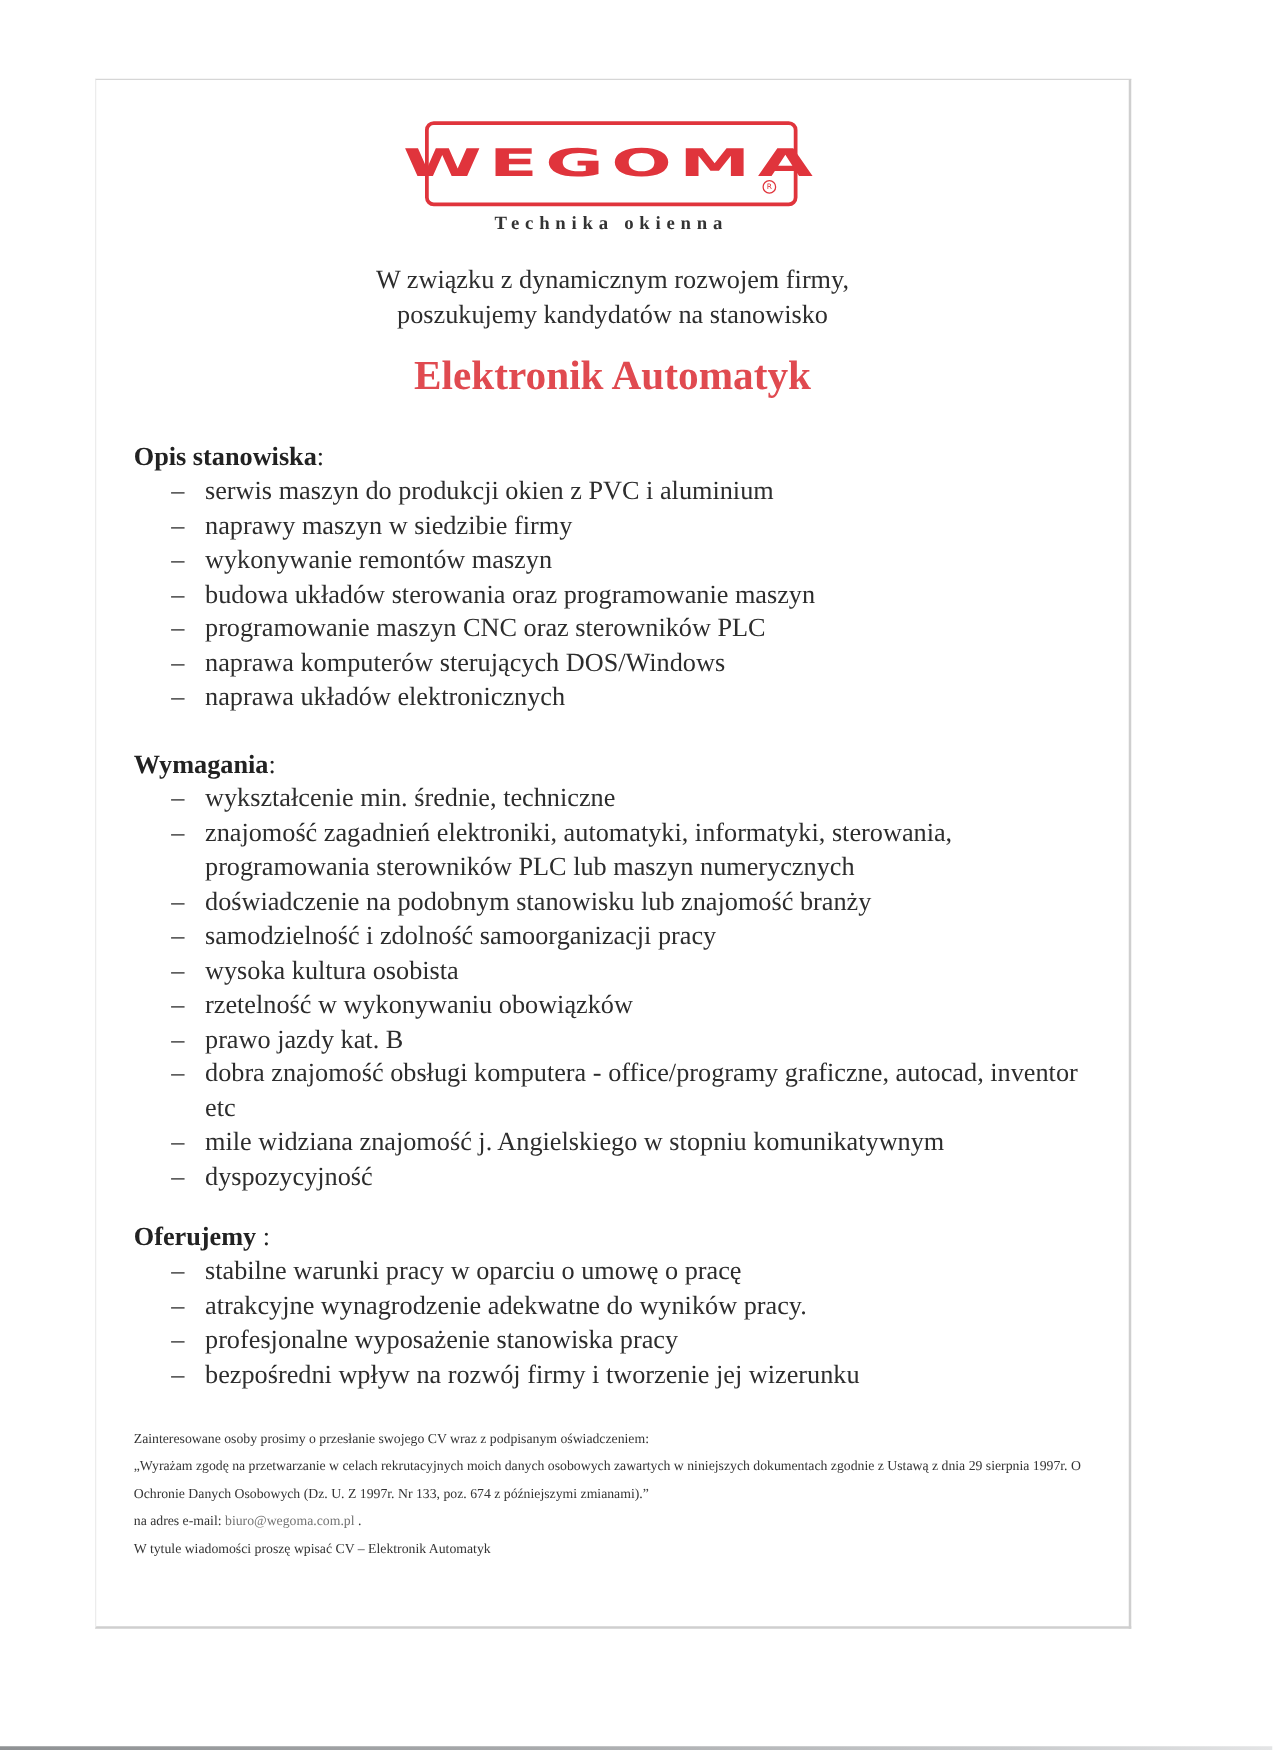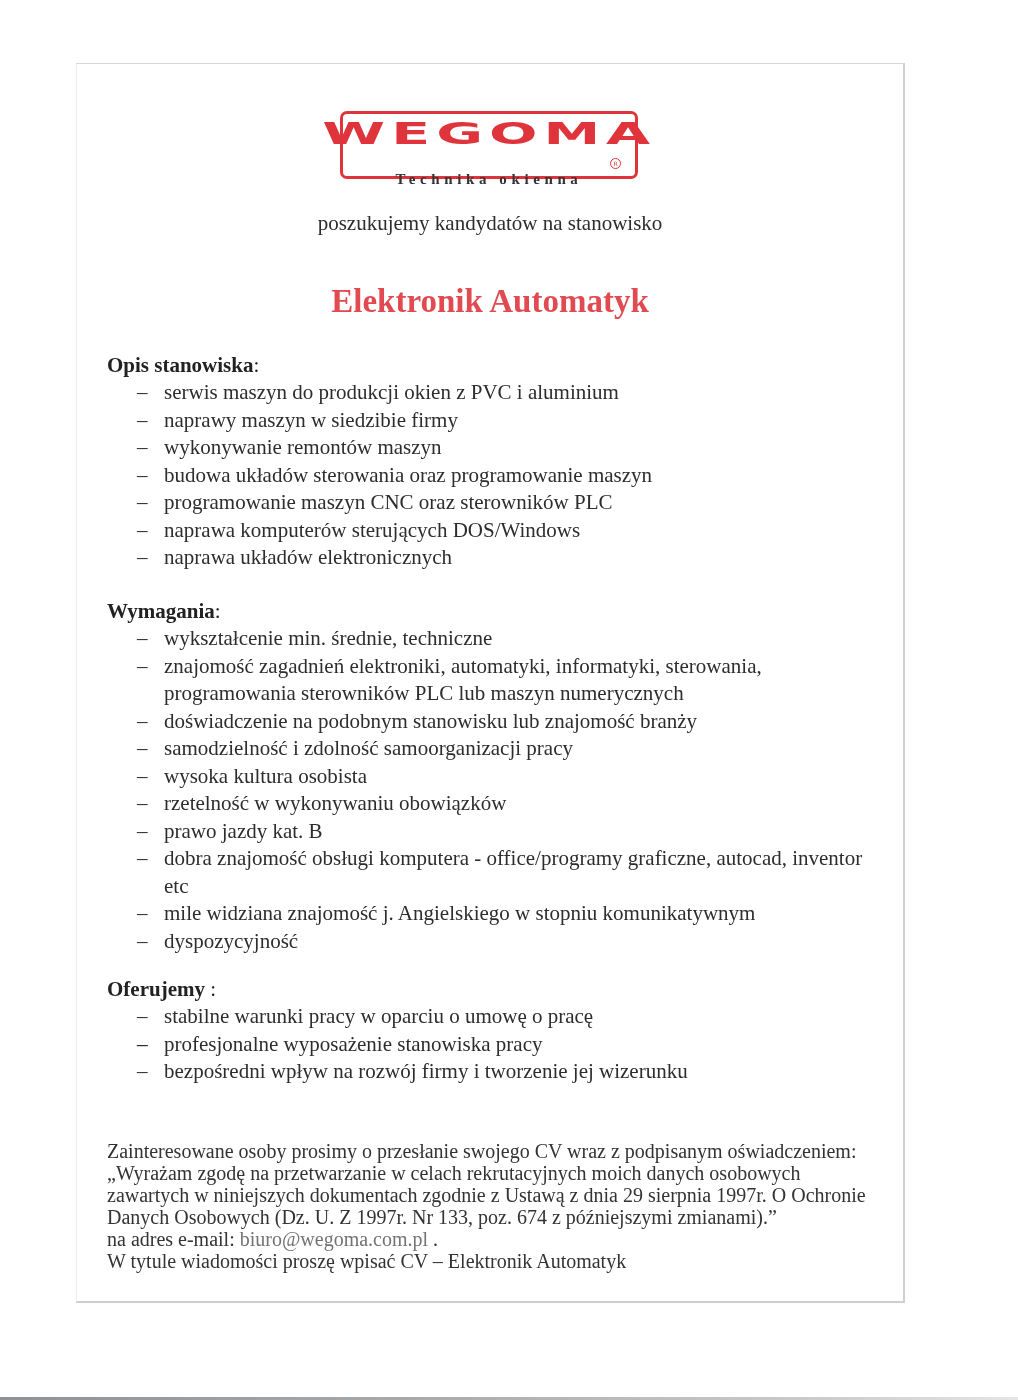--- a/index.html
+++ b/index.html
@@ -17,21 +17,21 @@
     position: absolute; left: 76px; top: 63px; width: 829px; height: 1240px;
     border-top: 1px solid #d6d6d6;
     border-right: 2px solid #cfcfcf;
     border-bottom: 2px solid #cfcfcf;
     border-left: 1px solid #ececec;
     box-sizing: border-box;
   }
   .logo {
     position: absolute; left: 340px; top: 97px; width: 298px; height: 68px;
     border: 3px solid #e0343c; border-radius: 7px; box-sizing: border-box;
-    display: flex; justify-content: center; margin-top: 14px;
+    display: flex; align-items: center; justify-content: center;
   }
   .logo-word {
     color: #e0343c;
     font-family: "DejaVu Sans", sans-serif; font-weight: bold;
     font-size: 38px; letter-spacing: 4px; transform: scaleX(1.5) scaleY(0.8);
     line-height: 1; margin-top: -2px;
   }
   .logo-reg {
     position: absolute; right: 14px; bottom: 7px;
     width: 9px; height: 9px; border: 1.5px solid #e0343c; border-radius: 50%;
@@ -56,36 +56,37 @@
   .sec-head .colon { font-weight: normal; }
   ul.bullets { list-style: none; margin: 0; padding: 0; }
   ul.bullets li {
     position: relative; padding-left: 57px; font-size: 21px; line-height: 27.5px; color: #2d2d2d;
   }
   ul.bullets li .dash {
     position: absolute; left: 30px; top: 0;
   }
   .footer {
     position: absolute; left: 107px; top: 1140px; width: 780px;
-    font-size: 20px; line-height: 22px; color: #333;
+    font-size: 11px; line-height: 22px; color: #333;
   }
   .footer a { color: #737373; }
 </style>
 </head>
 <body>
 
 <div class="page-frame"></div>
 
 <div class="logo">
   <span class="logo-word">WEGOMA</span>
   <span class="logo-reg">R</span>
 </div>
 <div class="tagline">Technika okienna</div>
 
 <div class="intro">
+  <div>W związku z dynamicznym rozwojem firmy,</div>
   <div>poszukujemy kandydatów na stanowisko</div>
 </div>
 
 <div class="title">Elektronik Automatyk</div>
 
 <div class="section" style="top:351px;">
   <div class="sec-head"><span>Opis stanowiska</span><span class="colon">:</span></div>
   <ul class="bullets">
       <li><span class="dash">–</span><span>serwis maszyn do produkcji okien z PVC i aluminium</span></li>
       <li><span class="dash">–</span><span>naprawy maszyn w siedzibie firmy</span></li>
@@ -110,21 +111,21 @@
       <li><span class="dash">–</span><span>dobra znajomość obsługi komputera - office/programy graficzne, autocad, inventor etc</span></li>
       <li><span class="dash">–</span><span>mile widziana znajomość j. Angielskiego w stopniu komunikatywnym</span></li>
       <li><span class="dash">–</span><span>dyspozycyjność</span></li>
     </ul>
 </div>
 
 <div class="section" style="top:975px;">
   <div class="sec-head"><span>Oferujemy</span><span class="colon"> :</span></div>
   <ul class="bullets">
       <li><span class="dash">–</span><span>stabilne warunki pracy w oparciu o umowę o pracę</span></li>
-      <li><span class="dash">–</span></li>
+      <li><span class="dash">–</span><span>atrakcyjne wynagrodzenie adekwatne do wyników pracy.</span></li>
       <li><span class="dash">–</span><span>profesjonalne wyposażenie stanowiska pracy</span></li>
       <li><span class="dash">–</span><span>bezpośredni wpływ na rozwój firmy i tworzenie jej wizerunku</span></li>
     </ul>
 </div>
 
 <div class="footer">
   <div>Zainteresowane osoby prosimy o przesłanie swojego CV wraz z podpisanym oświadczeniem:</div>
   <div>„Wyrażam zgodę na przetwarzanie w celach rekrutacyjnych moich danych osobowych zawartych w niniejszych dokumentach zgodnie z Ustawą z dnia 29 sierpnia 1997r. O Ochronie Danych Osobowych (Dz. U. Z 1997r. Nr 133, poz. 674 z późniejszymi zmianami).”</div>
   <div><span>na adres e-mail: </span><a title="biuro@wegoma.com.pl">biuro@wegoma.com.pl</a><span> .</span></div>
   <div>W tytule wiadomości proszę wpisać CV – Elektronik Automatyk</div>

